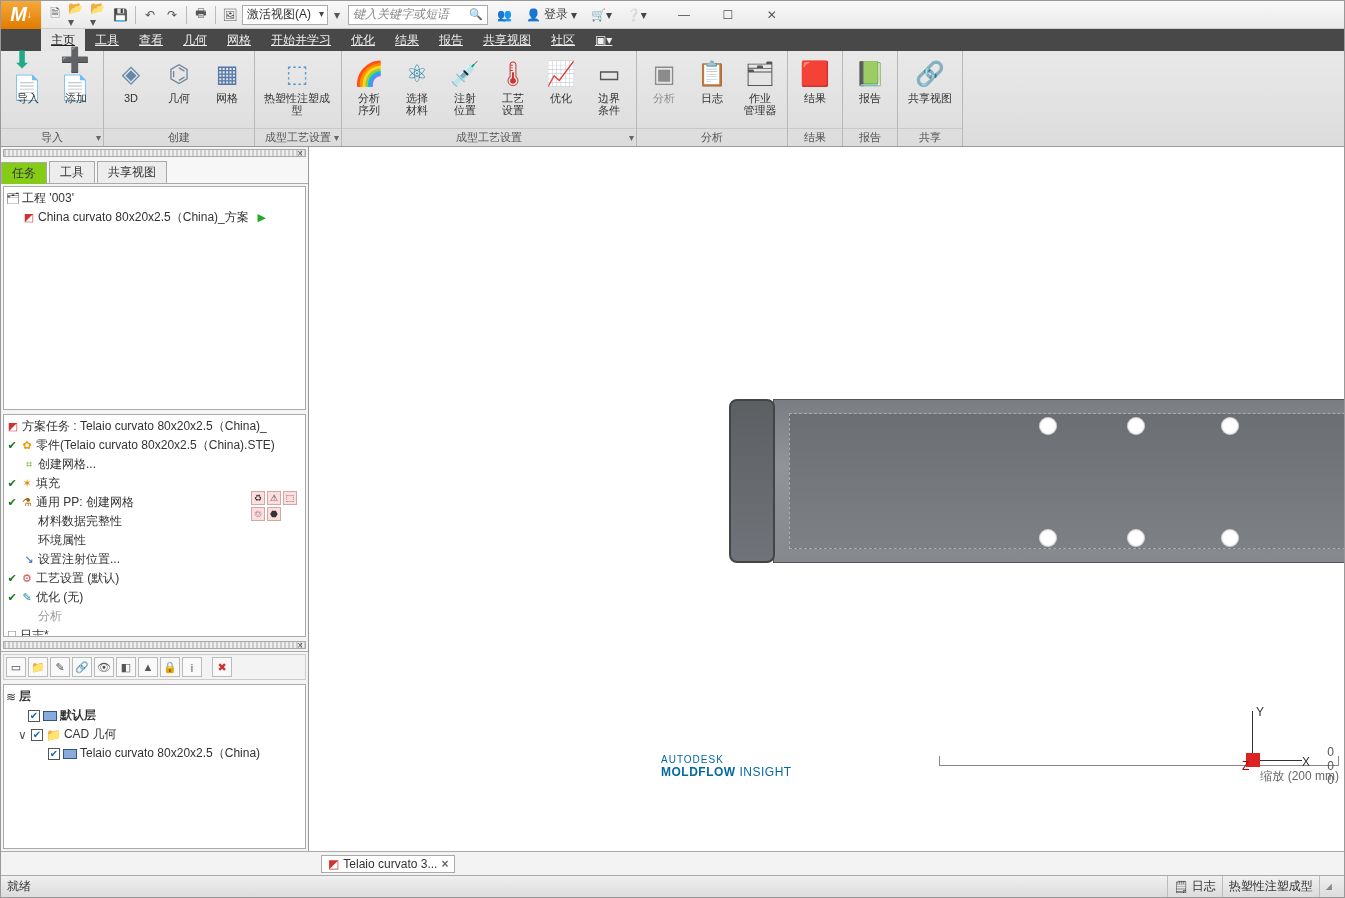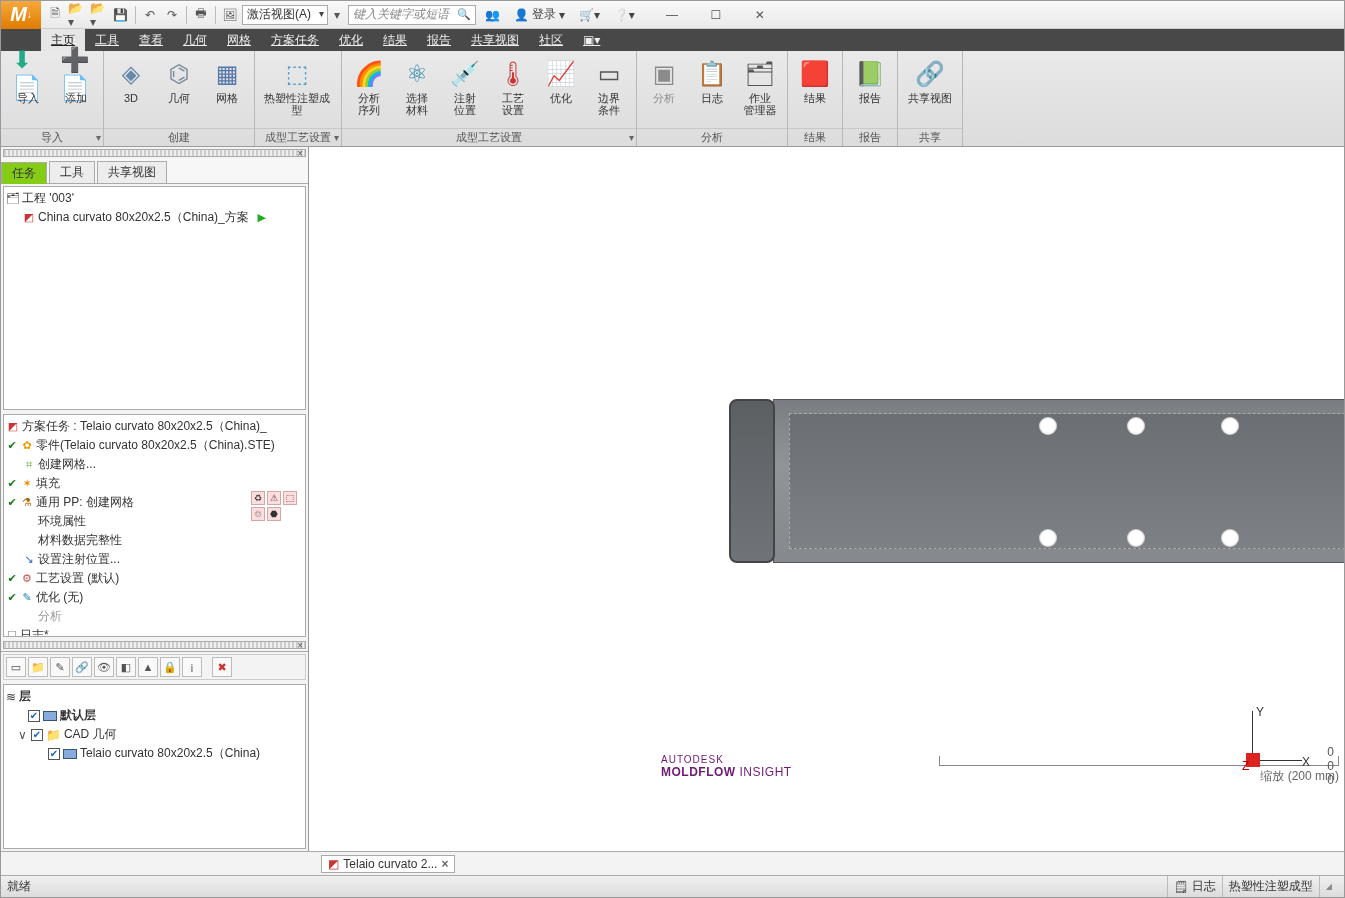--- a/index.html
+++ b/index.html
@@ -8,21 +8,21 @@
 
 .title-bar { height: 28px; background: linear-gradient(#f8f8f8,#eaeaea); display: flex; align-items: center; border-bottom: 1px solid #ccc; }
 .title-bar .logo { width: 40px; height: 28px; background: linear-gradient(#f7a93b,#e07b00); color: #fff; font-weight: bold; font-size: 20px; display: flex; align-items: center; justify-content: center; font-style: italic; }
 .qat { display: flex; align-items: center; gap: 2px; padding: 0 4px; }
 .qat-btn { width: 20px; height: 20px; display: flex; align-items: center; justify-content: center; font-size: 12px; color: #555; border: 1px solid transparent; cursor: default; }
 .qat-sep { width:1px; height:18px; background:#bbb; margin:0 2px; }
 .title-combo { margin-left: 0; border:1px solid #aaa; background:#fff; height:20px; display:flex; align-items:center; padding:0 16px 0 4px; position:relative; font-size:12px; }
 .title-combo::after { content:"▾"; position:absolute; right:3px; top:2px; font-size:10px; color:#444; }
 .title-text { flex:1; text-align:center; color:#3b6ea5; font-size:13px; }
 .title-right { display:flex; align-items:center; gap:4px; padding-right:4px; }
-.search-box { width:128px; height:20px; border:1px solid #aaa; background:#fff; display:flex; align-items:center; padding:0 4px; color:#888; font-style:italic; position:relative; }
+.search-box { width:140px; height:20px; border:1px solid #aaa; background:#fff; display:flex; align-items:center; padding:0 4px; color:#888; font-style:italic; position:relative; }
 .search-box::after { content:"🔍"; position:absolute; right:4px; top:2px; font-size:11px; color:#777; font-style:normal; }
 .tb-btn-flat { height:20px; padding:0 4px; display:flex; align-items:center; gap:3px; color:#444; border:1px solid transparent; }
 .win-controls { display:flex; margin-left:6px; }
 .win-btn { width:44px; height:28px; display:flex; align-items:center; justify-content:center; color:#555; font-size:12px; }
 
 
 .ribbon-tabs { height: 22px; background: #484848; display:flex; align-items:stretch; padding-left:40px; gap:0; color:#eee; font-size:12px; }
 .ribbon-tabs .tab { padding:0 10px; display:flex; align-items:center; cursor:default;text-decoration:underline; }
 .ribbon-tabs .tab.active { background:#e6e6e6; color:#222; }
 
@@ -75,21 +75,21 @@
 .right-strip .tool { width:22px; height:22px; display:flex; align-items:center; justify-content:center; font-size:14px; color:#555; border:1px solid transparent; }
 .right-strip .tool.active { background:#d9eaf9; border-color:#8ab; }
 .canvas { flex:1; position:relative; background:#fff; }
 .part { position:absolute; left:420px; top:252px; width:816px; height:164px; }
 .part-body { position:absolute; left:44px; right:44px; top:0; bottom:0; background:linear-gradient(#7a7e82,#909499 40%,#85898d); border:1px solid #555; }
 .part-inner { position:absolute; left:60px; right:60px; top:14px; bottom:14px; background:linear-gradient(#6b6f73,#7d8185); border:1px dashed #aaa; }
 .part-cap { position:absolute; top:0; bottom:0; width:46px; background:linear-gradient(#5c5f62,#70747a); border:2px solid #444; border-radius:8px; }
 .part-cap.left { left:0; }
 .hole { position:absolute; width:18px; height:18px; background:#fff; border-radius:50%; box-shadow:inset 0 0 2px #777; }
 
-.branding { position:absolute; left:352px; bottom:72px; color:#701a75; font-family:Arial,sans-serif; }
+.branding { position:absolute; left:352px; bottom:72px; color:#0369a1; font-family:Arial,sans-serif; }
 .branding .l1 { font-size:10px; letter-spacing:1px; }
 .branding .l2 { font-size:12px; font-weight:bold; letter-spacing:0.5px; }
 
 .scale-bar { position:absolute; left:630px; bottom:66px; text-align:right; color:#666; font-size:12px; }
 .scale-bar .line { width:400px; height:10px; border-left:1px solid #888; border-right:1px solid #888; border-bottom:1px solid #888; }
 .scale-bar .lbl { margin-top:2px; }
 
 .axis { position:absolute; right:42px; bottom:84px; width:56px; height:56px; }
 .axis .origin { position:absolute; left:0; bottom:0; width:14px; height:14px; background:#d22; }
 .axis .yax { position:absolute; left:6px; bottom:14px; width:1px; height:42px; background:#333; }
@@ -145,21 +145,21 @@
     <div class="win-btn close">✕</div>
   </div>
 </div>
 
 <div class="ribbon-tabs">
   <div class="tab active">主页</div>
   <div class="tab">工具</div>
   <div class="tab">查看</div>
   <div class="tab">几何</div>
   <div class="tab">网格</div>
-  <div class="tab">方案任务</div>
+  <div class="tab">开始并学习</div>
   <div class="tab">优化</div>
   <div class="tab">结果</div>
   <div class="tab">报告</div>
   <div class="tab">共享视图</div>
   <div class="tab">社区</div>
   <div class="tab">▣▾</div>
 </div>
 
 <div class="ribbon">
   <div class="ribbon-group">
@@ -342,24 +342,24 @@
           <span class="chk">✔</span>
           <span class="ic" style="color:#e80">✶</span>
           <span>填充</span>
         </div>
       <div class="tree-row">
           <span class="chk">✔</span>
           <span class="ic" style="color:#a60">⚗</span>
           <span>通用 PP: 创建网格</span>
         </div>
       <div class="tree-row indent2">
+          <span>材料数据完整性</span>
+        </div>
+      <div class="tree-row indent2">
           <span>环境属性</span>
-        </div>
-      <div class="tree-row indent2">
-          <span>材料数据完整性</span>
         </div>
       <div class="tree-row indent1">
           <span class="ic" style="color:#36c">↘</span>
           <span>设置注射位置...</span>
         </div>
       <div class="tree-row">
           <span class="chk">✔</span>
           <span class="ic" style="color:#c55">⚙</span>
           <span>工艺设置 (默认)</span>
         </div>
@@ -481,21 +481,21 @@
         <div>0</div>
         <div>0</div>
       </div>
     </div>
   </div>
 </div>
 
 <div class="doc-tabs">
   <div class="doc-tab">
     <span class="ic" style="color:#c33">◩</span>
-    <span>Telaio curvato 2...</span>
+    <span>Telaio curvato 3...</span>
     <span class="x">×</span>
   </div>
 </div>
 
 <div class="status-bar">
   <span>就绪</span>
   <span class="spacer"></span>
   <span class="sbtn">
       <span>🗒</span>
       <span>日志</span>

